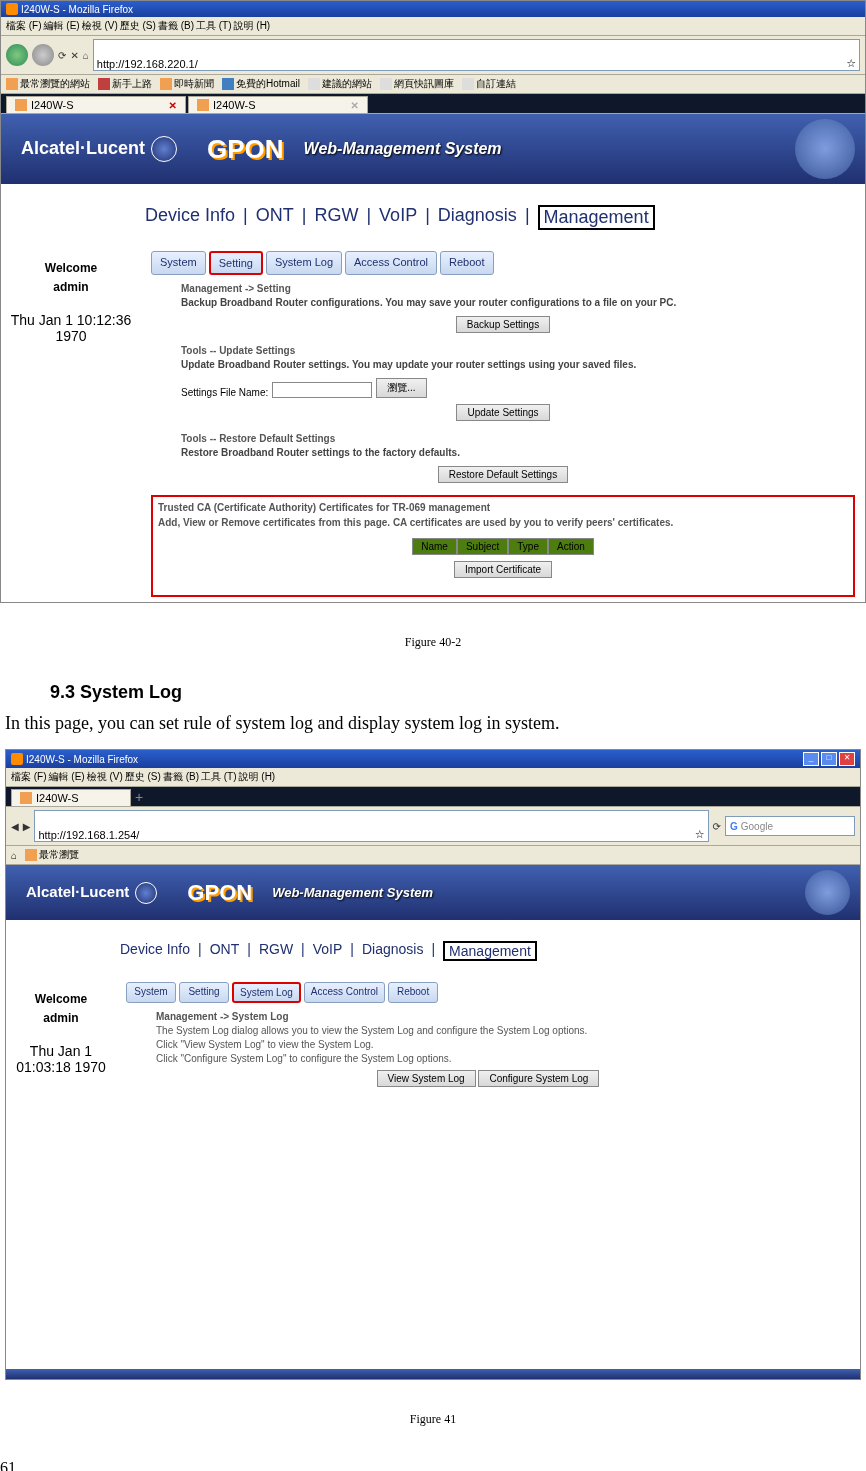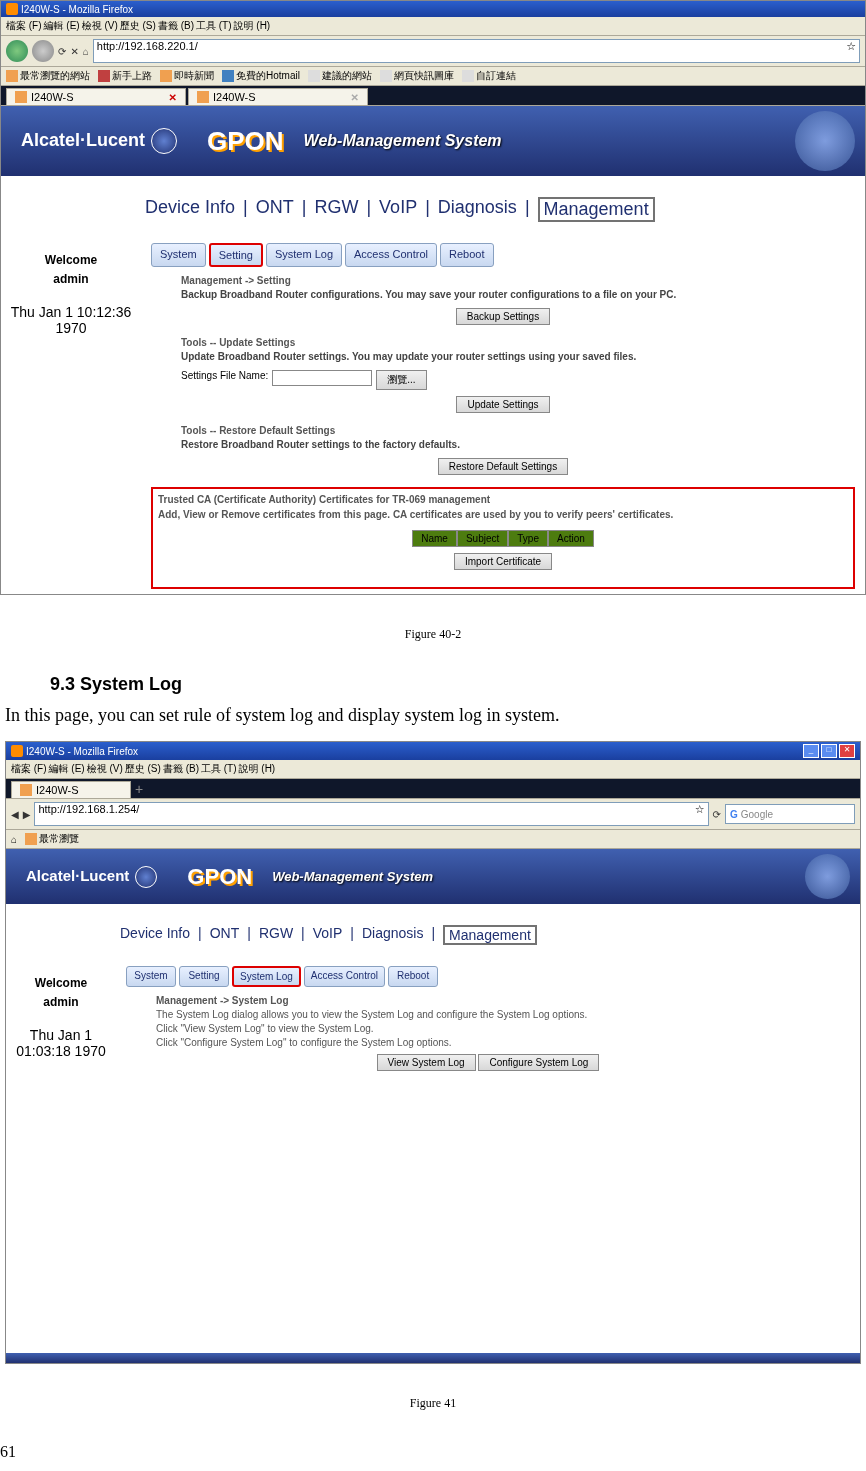--- a/index.html
+++ b/index.html
@@ -10,59 +10,59 @@
 .titlebar .ff { width:12px; height:12px; background:#ff8c00; margin-right:3px; border-radius:2px; }
 .winbtns { display:flex; gap:2px; margin-left:auto; }
 .winbtn { width:16px; height:14px; background:#5a8cf0; border:1px solid #fff; font-size:8px; text-align:center; color:#fff; }
 .winbtn.close { background:#e04040; }
 .menubar { background:#ece9d8; font-size:10px; padding:2px 5px; display:flex; gap:2px; border-bottom:1px solid #aca899; }
 .toolbar { background:#ece9d8; display:flex; align-items:center; padding:3px 5px; gap:4px; border-bottom:1px solid #aca899; }
 .navbtn { width:22px; height:22px; border-radius:11px; display:inline-block; }
 .navbtn.back { background:radial-gradient(circle,#7fc97f,#2e8b57); }
 .navbtn.fwd { background:radial-gradient(circle,#ccc,#888); }
 .navctl { font-size:10px; color:#333; }
-.addressbar { flex:1; display:flex; align-items:flex-start; border:1px solid #7f9db9; background:#fff; height:24px; padding:0 3px; font-size:11px; }
+.addressbar { flex:1; display:flex; align-items:flex-end; border:1px solid #7f9db9; background:#fff; height:32px; padding:0 3px; font-size:11px; }
 .starbtn, .searchbox { border:1px solid #7f9db9; background:#fff; height:20px; }
 .bookbar { background:#ece9d8; font-size:10px; padding:2px 5px; display:flex; gap:8px; align-items:center; border-bottom:1px solid #aca899; }
 .bm { display:flex; align-items:center; gap:2px; }
 .bmico { width:12px; height:12px; background:#f0a050; }
 .tabbar { background:#0f172a; display:flex; padding:2px 0 0 5px; border-bottom:1px solid #aca899; }
 .tab { background:#f5f3ea; border:1px solid #aca899; border-bottom:none; padding:2px 8px; font-size:11px; margin-right:2px; display:flex; align-items:center; gap:4px; min-width:180px; }
 .tabico { width:12px; height:12px; background:#f0a050; }
 .tabx { font-size:10px; color:#c00; font-weight:bold; margin-left:auto; }
 
 .page { background:#fff; }
 .banner { background:linear-gradient(#4060b0,#203070); height:70px; display:flex; align-items:center; padding:0 20px; position:relative; overflow:hidden; }
 .logo { color:#fff; font-size:18px; font-weight:bold; }
 .alico { width:26px; height:26px; border-radius:13px; background:radial-gradient(circle,#6080d0,#203070); display:inline-block; margin-left:6px; vertical-align:middle; border:1px solid #fff; }
 .gpon { color:#fff; font-size:26px; font-weight:bold; text-shadow:2px 2px 0 #ffa000; margin-left:30px; }
 .wms { color:#fff; font-size:16px; font-style:italic; font-weight:bold; text-shadow:1px 1px 2px #000; margin-left:20px; }
 .globe { position:absolute; right:10px; top:5px; width:60px; height:60px; border-radius:30px; background:radial-gradient(circle,#a0c0ff,#4060a0); opacity:0.7; }
 
 .mt { display:flex; font-size:18px; color:#203070; padding:5px 0 5px 140px; }
 .mt span { margin:16px 4px; }
 .mt .sep { color:#203070; }
-.mt .hl { border:2px solid #737373; padding:0 4px; }
+.mt .hl { border:2px solid #000000; padding:0 4px; }
 
 .layout { display:flex; }
 .side { width:140px; text-align:center; font-size:11px; padding:5px; }
 .side b { font-size:12px; display:block; margin:5px 0; }
 .side .date { font-size:14px;margin-top:18px; }
 
 .content { flex:1; padding:0 10px; font-size:10px; }
 .subtabs { display:flex; gap:3px; margin-bottom:8px; }
 .st { background:linear-gradient(#e8f0ff,#c8d8f0); border:1px solid #88a0c0; padding:4px 8px; font-size:11px; color:#203070; border-radius:3px; min-width:50px; text-align:center; }
 .st.sel { border:2px solid #d00; }
 
 .bc { font-size:10px; color:#555; margin:3px 0; padding-left:30px; font-weight:bold; }
 .desc { font-size:10px; color:#444; margin:3px 0 8px; padding-left:30px; font-weight:bold; }
 .btnrow { text-align:center; margin:6px 0 12px; }
 .gbtn { background:linear-gradient(#f0f0f0,#d8d8d8); border:1px solid #888; padding:2px 10px; font-size:10px; }
 .inp { border:1px solid #888; width:100px; height:16px; }
-.fieldrow { padding-left:30px; font-size:10px; display:flex; align-items:flex-start; gap:4px; }
+.fieldrow { padding-left:30px; font-size:10px; display:flex; align-items:flex-end; gap:4px; }
 
 .redbox { border:2px solid #d00; padding:5px; margin:5px 0; }
 .thdr { display:flex; justify-content:center; gap:0; }
 .thdr span { background:#4d7c0f; border:1px solid #888; padding:2px 8px; font-size:10px; }
 
 .figcap { text-align:center; font-size:12px; font-family:'Times New Roman',serif; margin:32px 0; }
 .section { font-size:18px; font-weight:bold; margin:20px 0 10px 50px; font-family:Arial,sans-serif; }
 .bodytext { font-size:18px; font-family:'Times New Roman',serif; margin:0 5px 15px; }
 .pagenum { text-align:left; font-size:16px; font-family:'Times New Roman',serif; margin:10px 10px 0 0; }
 

